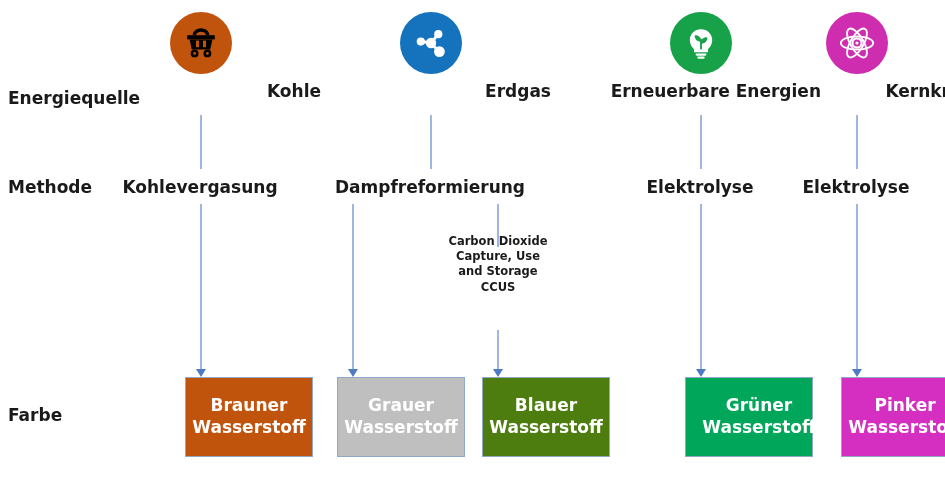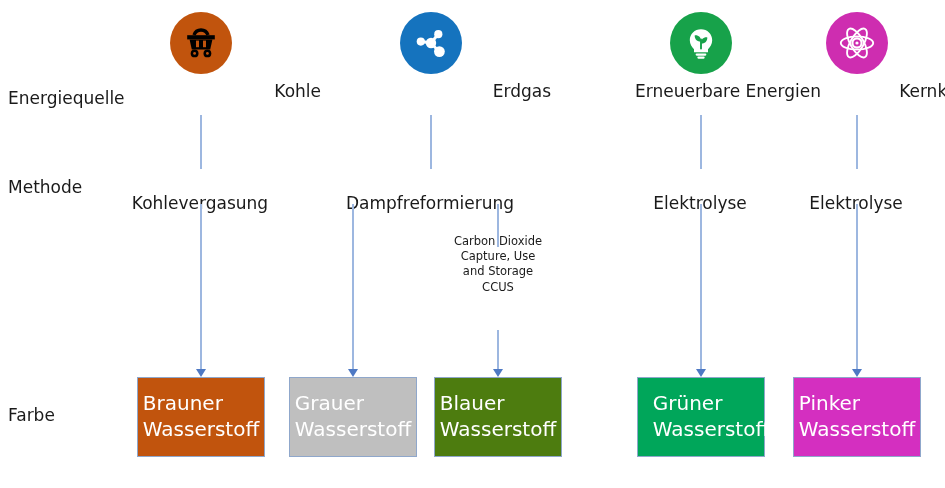--- a/index.html
+++ b/index.html
@@ -11,20 +11,21 @@
     width: 945px;
     height: 488px;
     font-family: "DejaVu Sans", "Liberation Sans", sans-serif;
     color: #1a1a1a;
     overflow: hidden;
   }
   #stage {
     position: relative;
     width: 945px;
     height: 446px;
+    font-weight: bold;
   }
 
   
   .abs { position: absolute; }
 
   
   .row-label {
     font-size: 17px;
     color: #1a1a1a;
     white-space: nowrap;
@@ -57,21 +58,20 @@
     text-align: right;
   }
 
   
   .method-label {
     position: absolute;
     font-size: 17px;
     white-space: nowrap;
     text-align: center;
     line-height: 1.1;
-    margin-top: 16px;
   }
 
   
   .ccus-note {
     position: absolute;
     font-size: 11.5px;
     line-height: 1.32;
     text-align: center;
     color: #1a1a1a;
     white-space: pre-line;
@@ -95,25 +95,26 @@
   
   .result-box {
     position: absolute;
     width: 128px;
     height: 80px;
     border: 1px solid #8FA7CB;
     box-sizing: border-box;
     display: flex;
     align-items: center;
     justify-content: center;
-    text-align: left;
+    text-align: center;
     color: #ffffff;
-    font-size: 20px;
+    font-size: 17px;
     line-height: 1.28;
     white-space: pre-line;
+    margin-left: 48px;
   }
 </style>
 </head>
 <body>
 
 <div id="stage">
 
   <div class="row-label abs" style="left:8px; top:89px;">Energiequelle</div>
 
   <div class="row-label abs" style="left:8px; top:178px;">Methode</div>

